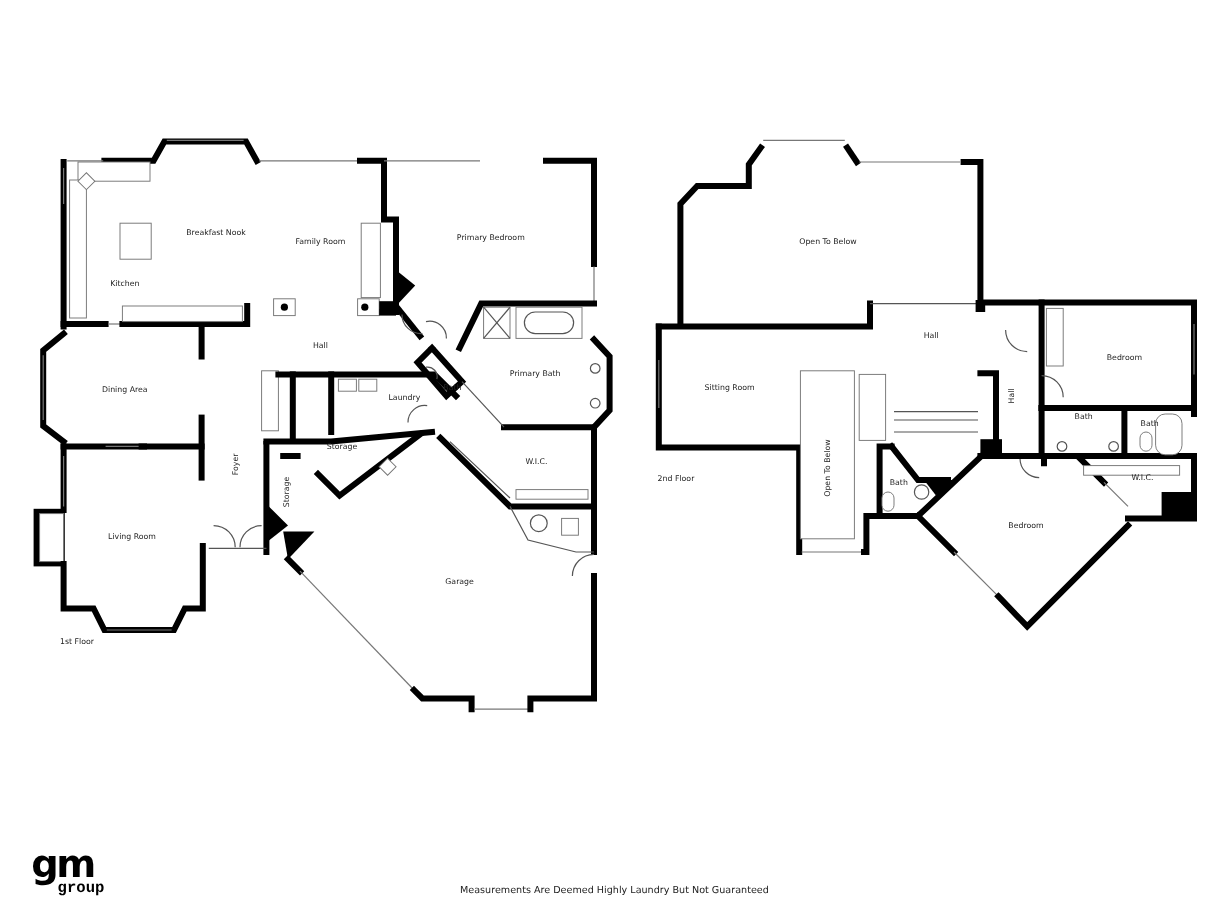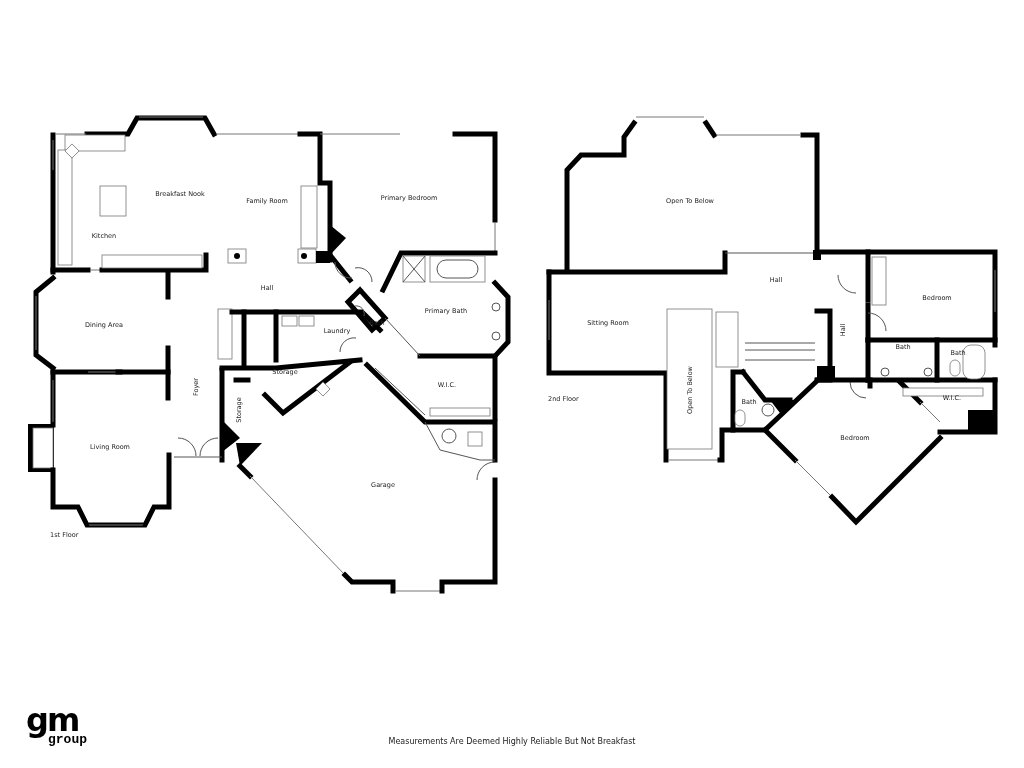--- a/index.html
+++ b/index.html
@@ -204,13 +204,13 @@
   <text class="lbl" x="952" y="400">W.I.C.</text>
   <text class="lbl" x="855" y="440">Bedroom</text>
   <text class="floor-lbl" x="548" y="401">2nd Floor</text>
 </svg>
 
 <div class="logo">
   <span class="gm">gm</span>
   <span class="grp">group</span>
 </div>
 
-<div class="disclaimer">Measurements Are Deemed Highly Reliable But Not Breakfast</div>
+<div class="disclaimer">Measurements Are Deemed Highly Laundry But Not Guaranteed</div>
 
 </body></html>

